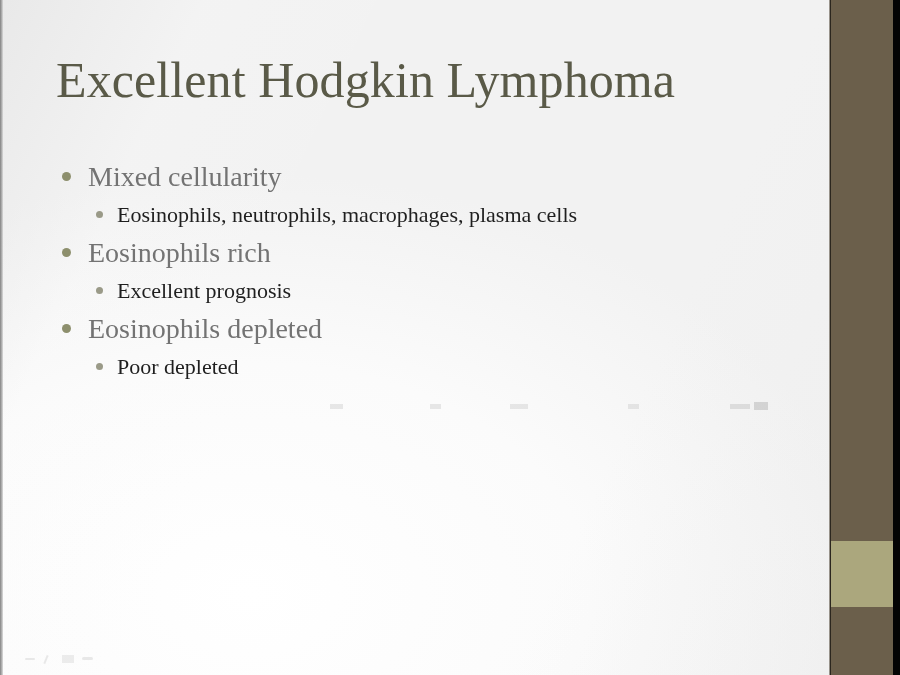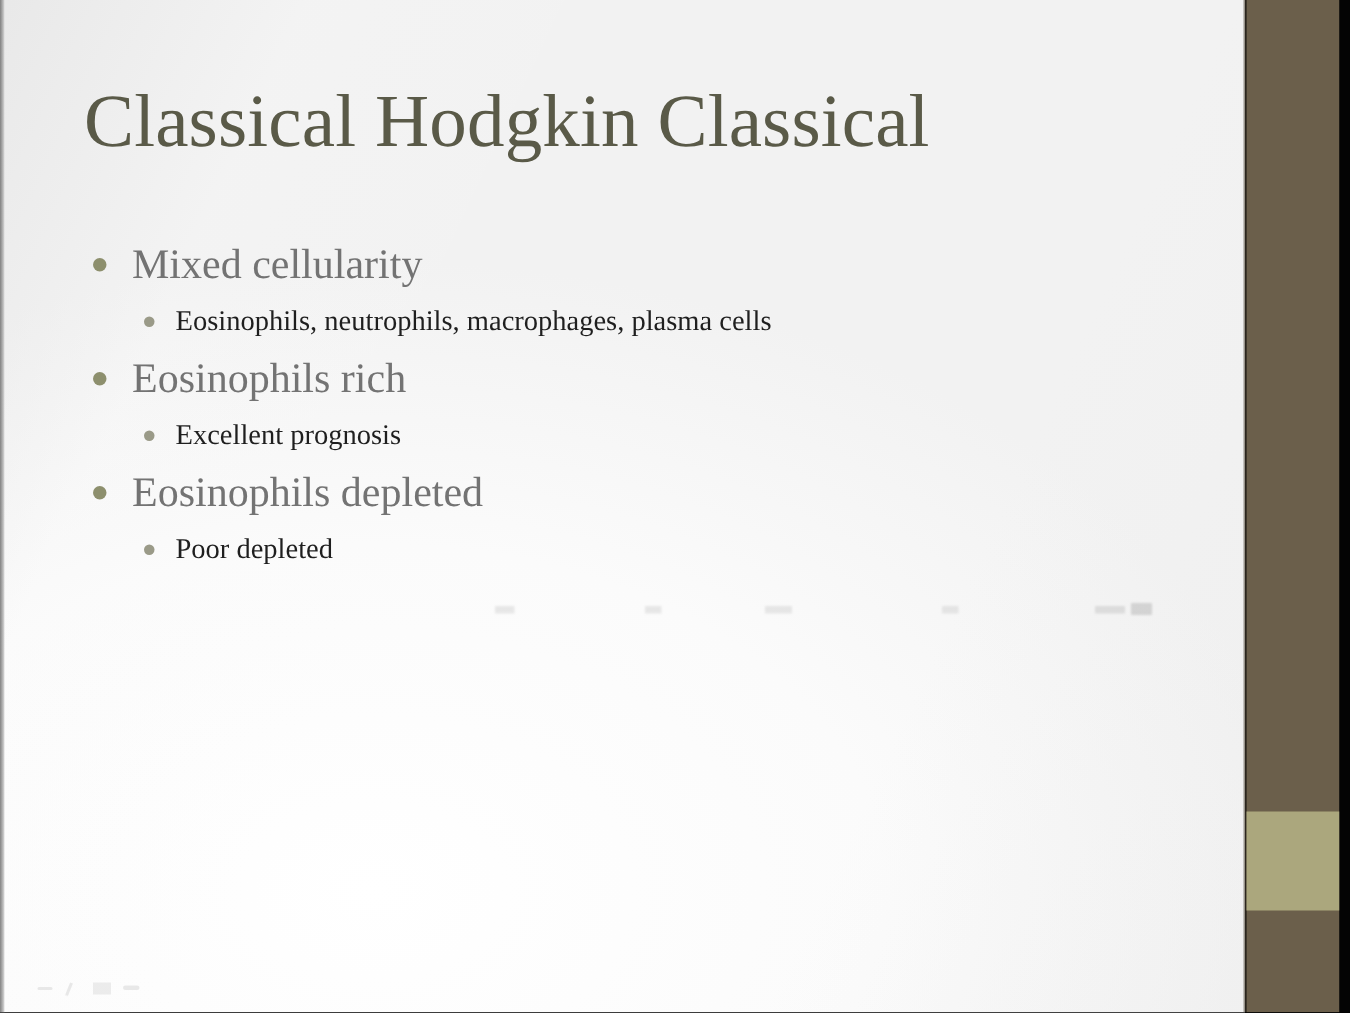--- a/index.html
+++ b/index.html
@@ -133,21 +133,21 @@
 
   .txt-l1 {
     font-family: "Liberation Serif", serif;
     font-size: 28px;
     line-height: 38px;
     color: #737373;
     white-space: nowrap;
   }
   .txt-l2 {
     font-family: "Liberation Serif", serif;
-    font-size: 19px;
+    font-size: 22px;
     line-height: 34px;
     color: #1f1f1f;
     white-space: nowrap;
     text-align: right;
   }
 
   
   .ghost-row {
     position: absolute;
     left: 330px;
@@ -194,21 +194,21 @@
 <body>
 
 <div id="slide-root">
 
   <div class="slide-canvas">
     <div class="canvas-sheen"></div>
   </div>
 
   <div class="edge-left"></div>
 
-  <div class="slide-title">Classical Hodgkin Classical</div>
+  <div class="slide-title">Excellent Hodgkin Lymphoma</div>
 
   <div class="body-block">
 
     <div class="bullet-row bullet-l1">
       <span class="dot"></span>
       <span class="txt-l1">Mixed cellularity</span>
     </div>
 
     <div class="bullet-row bullet-l2">
       <span class="dot"></span>

